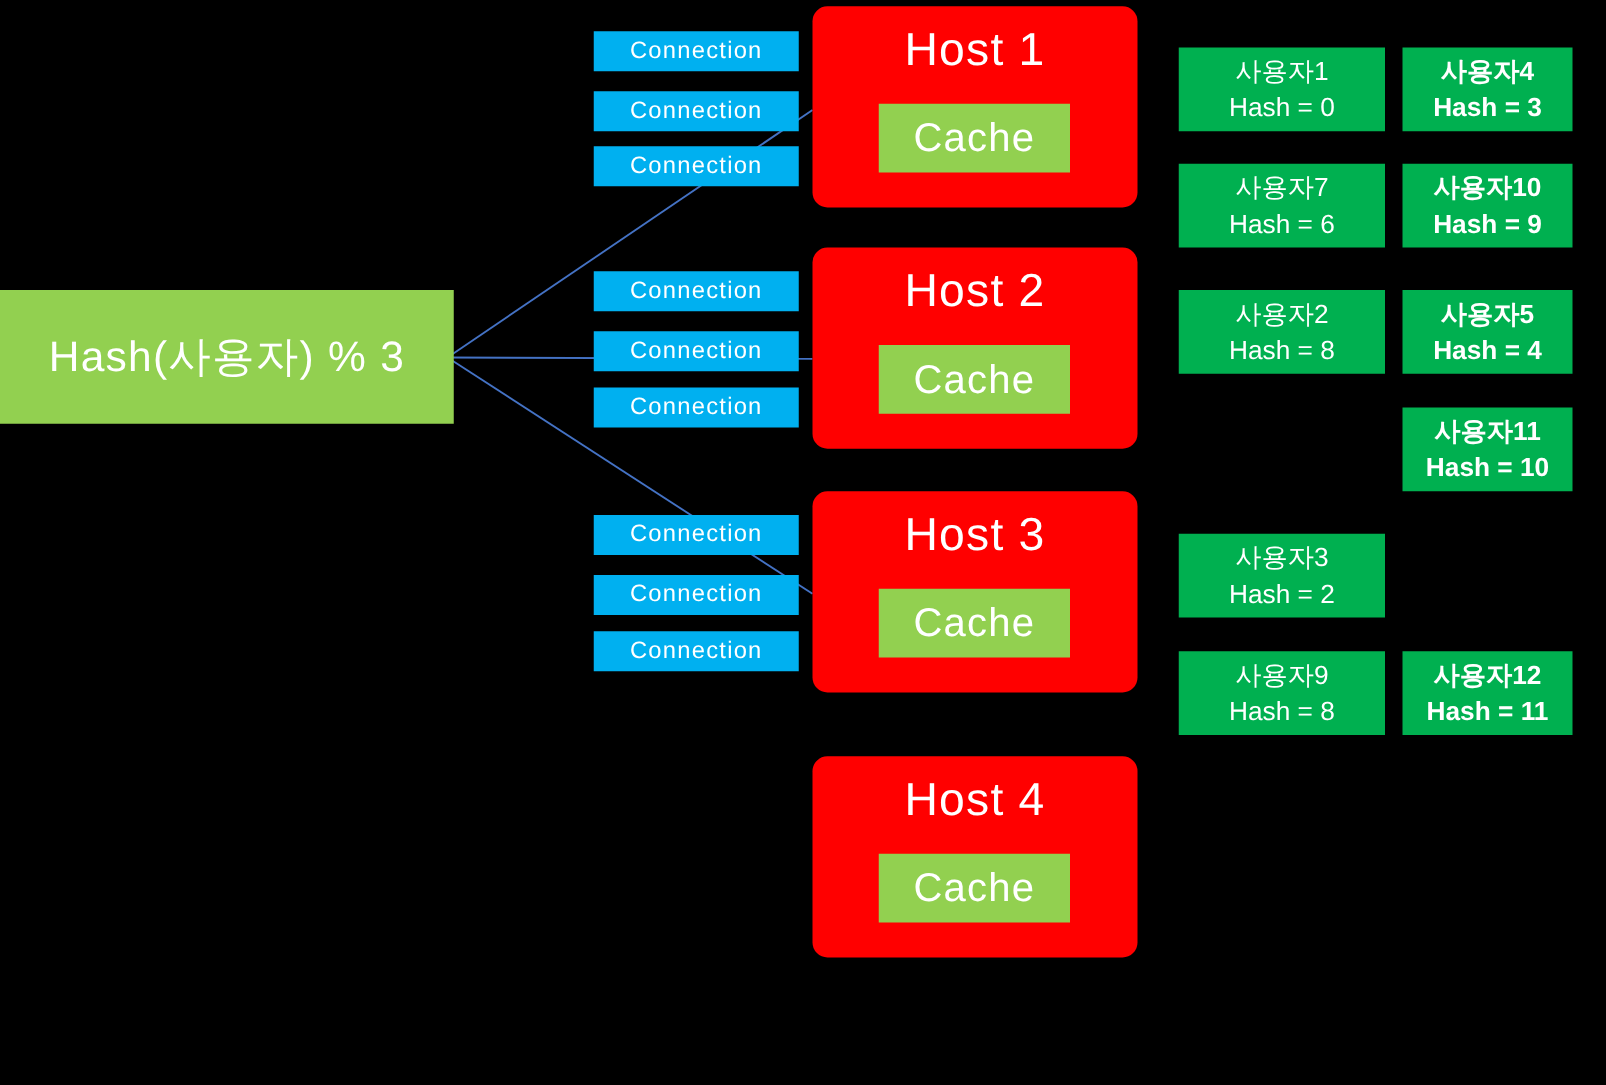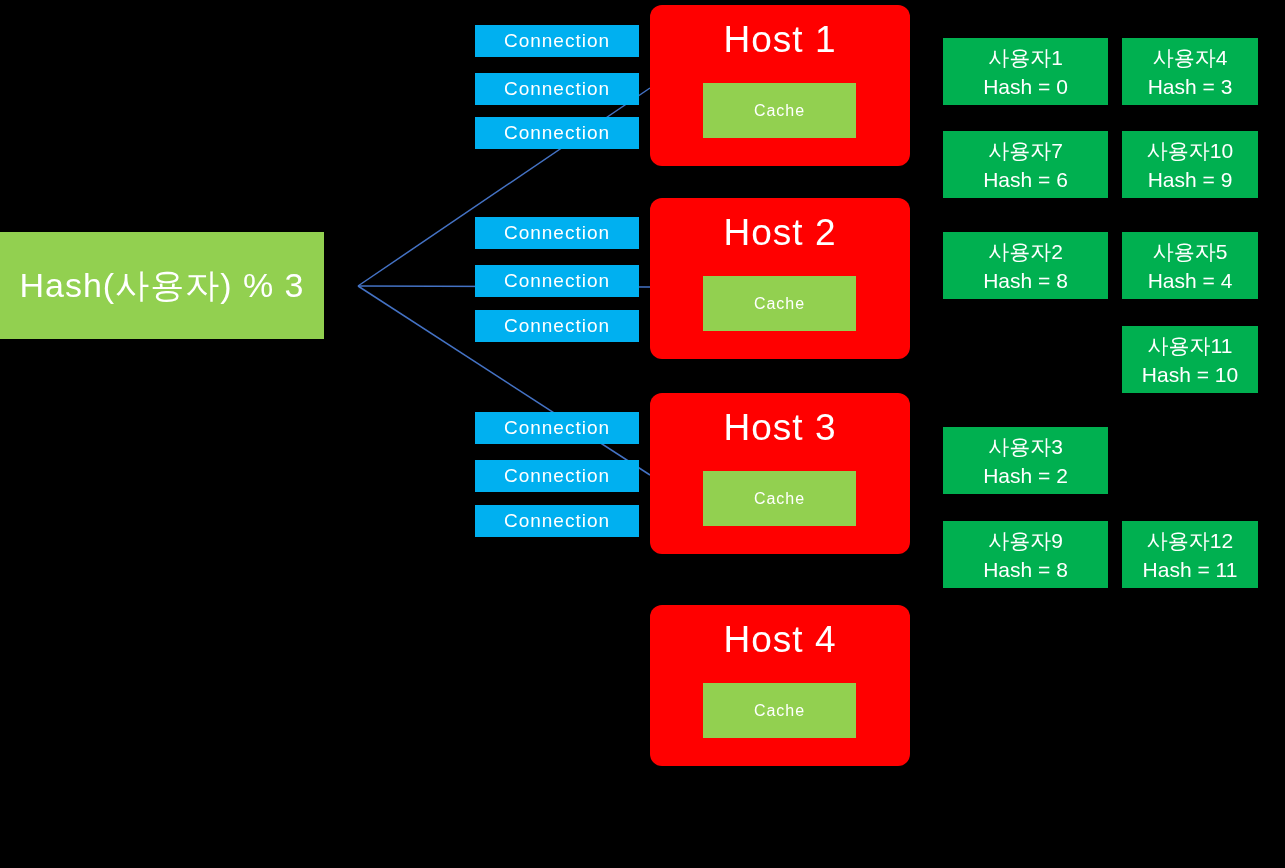--- a/index.html
+++ b/index.html
@@ -21,21 +21,21 @@
     left: 0; top: 0;
     width: 1285px; height: 868px;
   }
   .connector-line {
     stroke: var(--c-line, #4472C4);
     stroke-width: 1.5;
   }
   .hash-box {
     position: absolute;
     left: 0; top: 232px;
-    width: 324px; height: 107px;
+    width: 363px; height: 107px;
     background: var(--c-hash_box, #92D050);
     display: flex; align-items: center; justify-content: center;
     font-size: 34px;
     letter-spacing: 1px;
   }
   .conn {
     position: absolute;
     left: 475px;
     width: 164px; height: 32px;
     background: var(--c-connection, #00B0F0);
@@ -55,35 +55,35 @@
     text-align: center;
     font-size: 37px;
     letter-spacing: 1px;
   }
   .cache {
     position: absolute;
     left: 53px; top: 78px;
     width: 153px; height: 55px;
     background: var(--c-cache, #92D050);
     display: flex; align-items: center; justify-content: center;
-    font-size: 16px;
+    font-size: 32px;
     letter-spacing: 1px;
   }
   .user {
     position: absolute;
     width: 165px; height: 67px;
     background: var(--c-user_box, #00B050);
     display: flex; flex-direction: column;
     align-items: center; justify-content: center;
     font-size: 21px;
     line-height: 29px;
     text-align: center;
     margin-top: 33px;
   }
-  .user.col2 { width: 136px; }
+  .user.col2 { width: 136px; font-weight: bold; }
 </style>
 </head>
 <body>
 
 <div class="canvas">
 
   <svg class="connectors" viewBox="0 0 1285 868">
     <line class="connector-line" x1="358" y1="286" x2="650" y2="88"></line>
     <line class="connector-line" x1="358" y1="286" x2="650" y2="287"></line>
     <line class="connector-line" x1="358" y1="286" x2="650" y2="475"></line>

